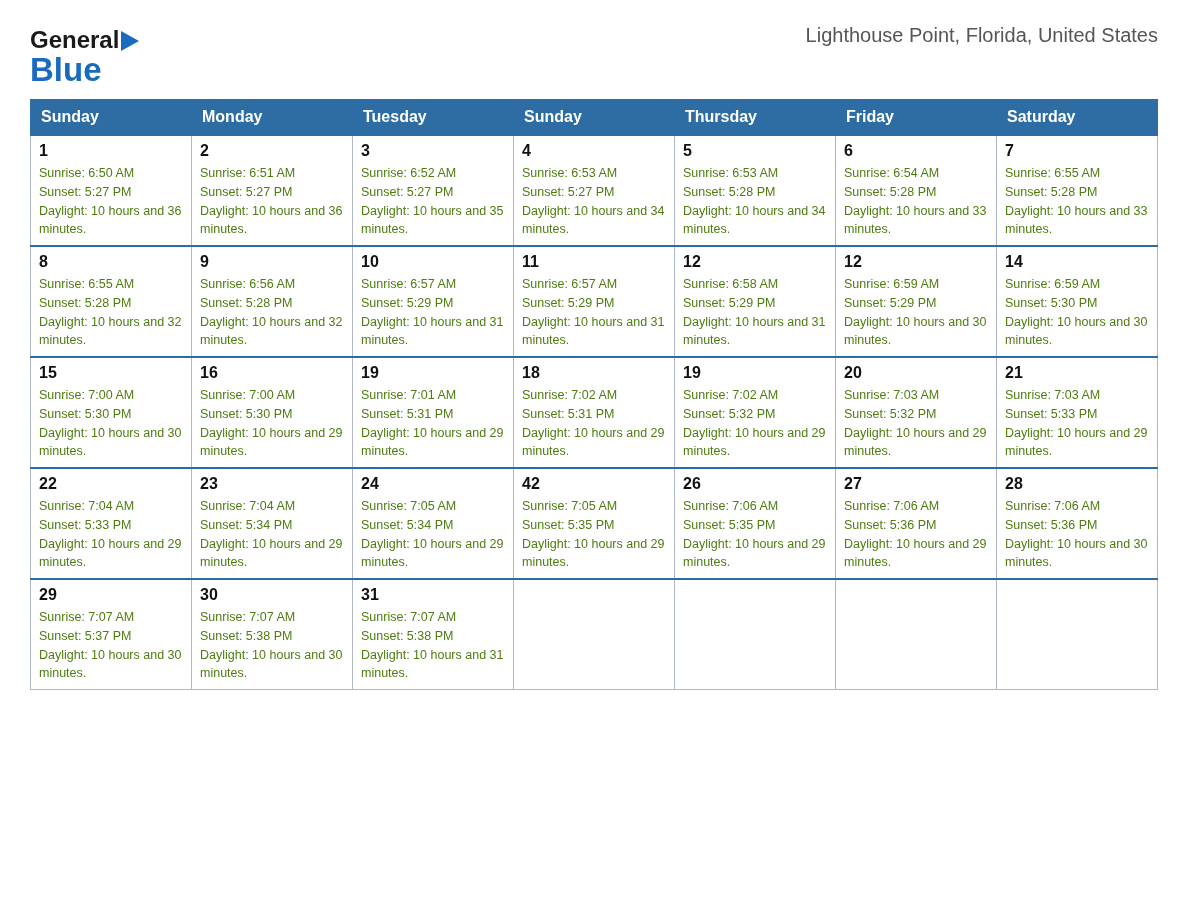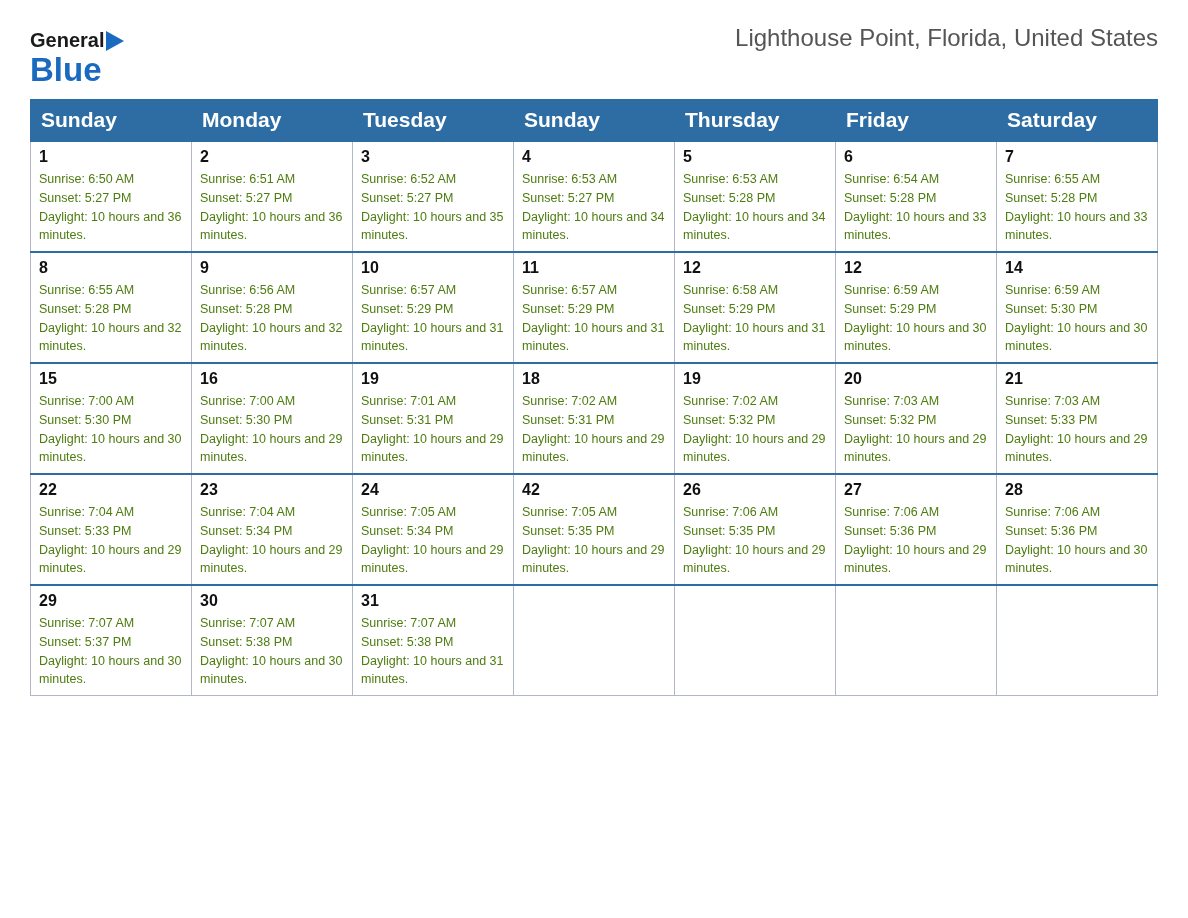--- a/index.html
+++ b/index.html
@@ -30,33 +30,33 @@
     .title-block {
       text-align: right;
     }
     .calendar-title {
       font-size: 52px;
       font-weight: 300;
       color: #111;
       line-height: 1.1;
     }
     .calendar-subtitle {
-      font-size: 24px;
+      font-size: 20px;
       color: #555;
       margin-top: 4px;
     }
     .calendar-table {
       width: 100%;
       border-collapse: collapse;
       margin-top: 8px;
     }
     .calendar-table th {
       background-color: #2e6da4;
       color: #fff;
-      font-size: 21px;
+      font-size: 16px;
       font-weight: 600;
       padding: 8px 10px;
       text-align: left;
       border: 1px solid #2e6da4;
     }
     .calendar-table td {
       vertical-align: top;
       border: 1px solid #b0b8c8;
       padding: 6px 8px;
       width: calc(100% / 7);
@@ -83,21 +83,21 @@
     .empty-cell {
       background: #f9f9f9;
     }
   </style>
 </head>
 <body>
 
 <div class="header">
   <div class="logo">
     <div class="logo-row">
-      <span style="font-size:20px;font-weight:bold;color:#1a1a1a;font-family:Arial,sans-serif;">General</span>
+      <span style="font-size:24px;font-weight:bold;color:#1a1a1a;font-family:Arial,sans-serif;">General</span>
       <svg width="22" height="28" viewBox="0 0 22 28" style="margin-left:2px;margin-top:2px;">
         <polygon points="0,4 18,14 0,24" fill="#1a6bbf"></polygon>
       </svg>
     </div>
     <div class="logo-row" style="margin-top:-4px;">
       <span style="font-size:33px;font-weight:bold;color:#1a6bbf;font-family:Arial,sans-serif;">Blue</span>
     </div>
   </div>
   <div class="title-block">
     <div class="calendar-subtitle">Lighthouse Point, Florida, United States</div>

